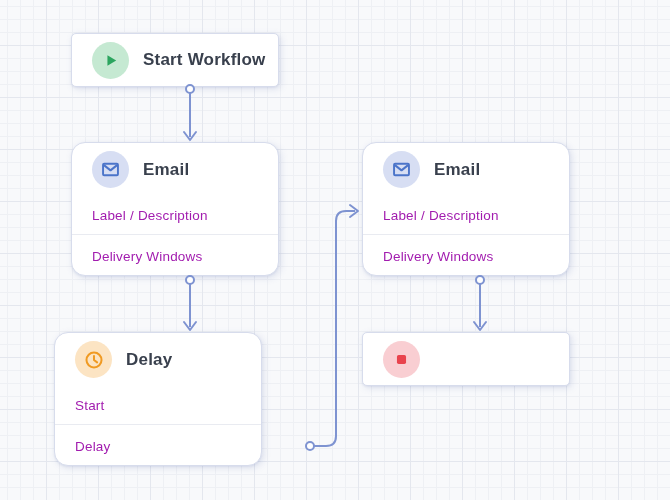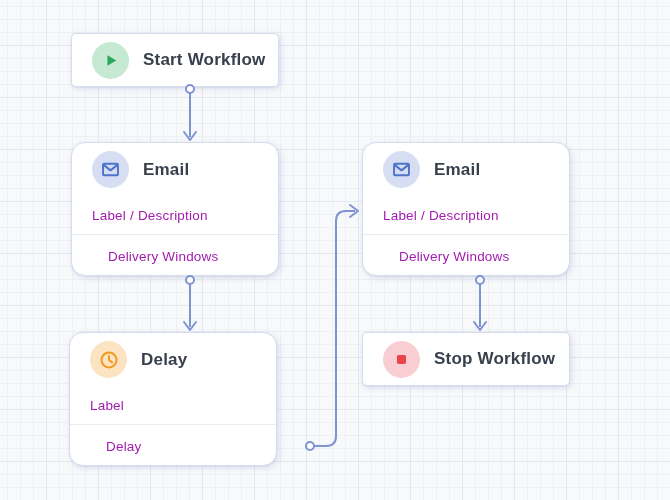--- a/index.html
+++ b/index.html
@@ -40,21 +40,21 @@
   .icon-delay{background:#fce4c3;}
   .icon-stop{background:#f9ced2;}
   .node-title{
     font-size:17px;font-weight:bold;color:#39404d;letter-spacing:.2px;
   }
   .node-row{
     display:flex;align-items:center;padding-left:20px;
     color:#a21caf;font-size:13.5px;letter-spacing:.2px;
   }
   .row-label{height:38px;}
-  .row-footer{height:42px;margin-left:16px;}
+  .row-footer{height:42px;}
   .divider{height:1px;background:#e9ebf1;margin:0;}
   .edges{position:absolute;left:0;top:0;width:670px;height:500px;pointer-events:none;}
 </style>
 </head>
 <body>
 
 <div class="canvas">
 
   <div class="node node-sm" style="left:71px;top:33px;">
     <div class="node-header">
@@ -98,47 +98,46 @@
     </div>
     <div class="node-row row-label">
       <span>Label / Description</span>
     </div>
     <div class="divider"></div>
     <div class="node-row row-footer">
       <span>Delivery Windows</span>
     </div>
   </div>
 
-  <div class="node node-lg" style="left:69px;top:332px;text-align:right;">
+  <div class="node node-lg" style="left:54px;top:332px;text-align:right;">
     <div class="node-header">
       <span class="icon-circle icon-delay">
         <svg width="22" height="22" viewBox="0 0 24 24" fill="none" stroke="#f09a22" stroke-width="2.2" stroke-linecap="round" stroke-linejoin="round">
           <circle cx="12" cy="12" r="8.2"></circle>
           <polyline points="12,7.6 12,12 15.4,14.6"></polyline>
         </svg>
       </span>
       <span class="node-title">Delay</span>
     </div>
     <div class="node-row row-label">
-      <span>Label</span>
+      <span>Start</span>
     </div>
     <div class="divider"></div>
     <div class="node-row row-footer">
       <span>Delay</span>
     </div>
   </div>
 
   <div class="node node-sm" style="left:362px;top:332px;">
     <div class="node-header">
       <span class="icon-circle icon-stop">
         <svg width="21" height="21" viewBox="0 0 24 24">
             <rect x="6.8" y="6.8" width="10.4" height="10.4" rx="2" fill="#e9434d"></rect>
           </svg>
       </span>
-      <span class="node-title">Stop Workflow</span>
     </div>
   </div>
 
   <svg class="edges" viewBox="0 0 670 500" fill="none" stroke="#7e93d1" stroke-width="2">
 
     <g>
       <path d="M190,93 V137"></path>
       <path d="M184,132 L190,140 L196,132" stroke-linecap="round" stroke-linejoin="round"></path>
       <circle cx="190" cy="89" r="4" fill="#ffffff"></circle>
     </g>

